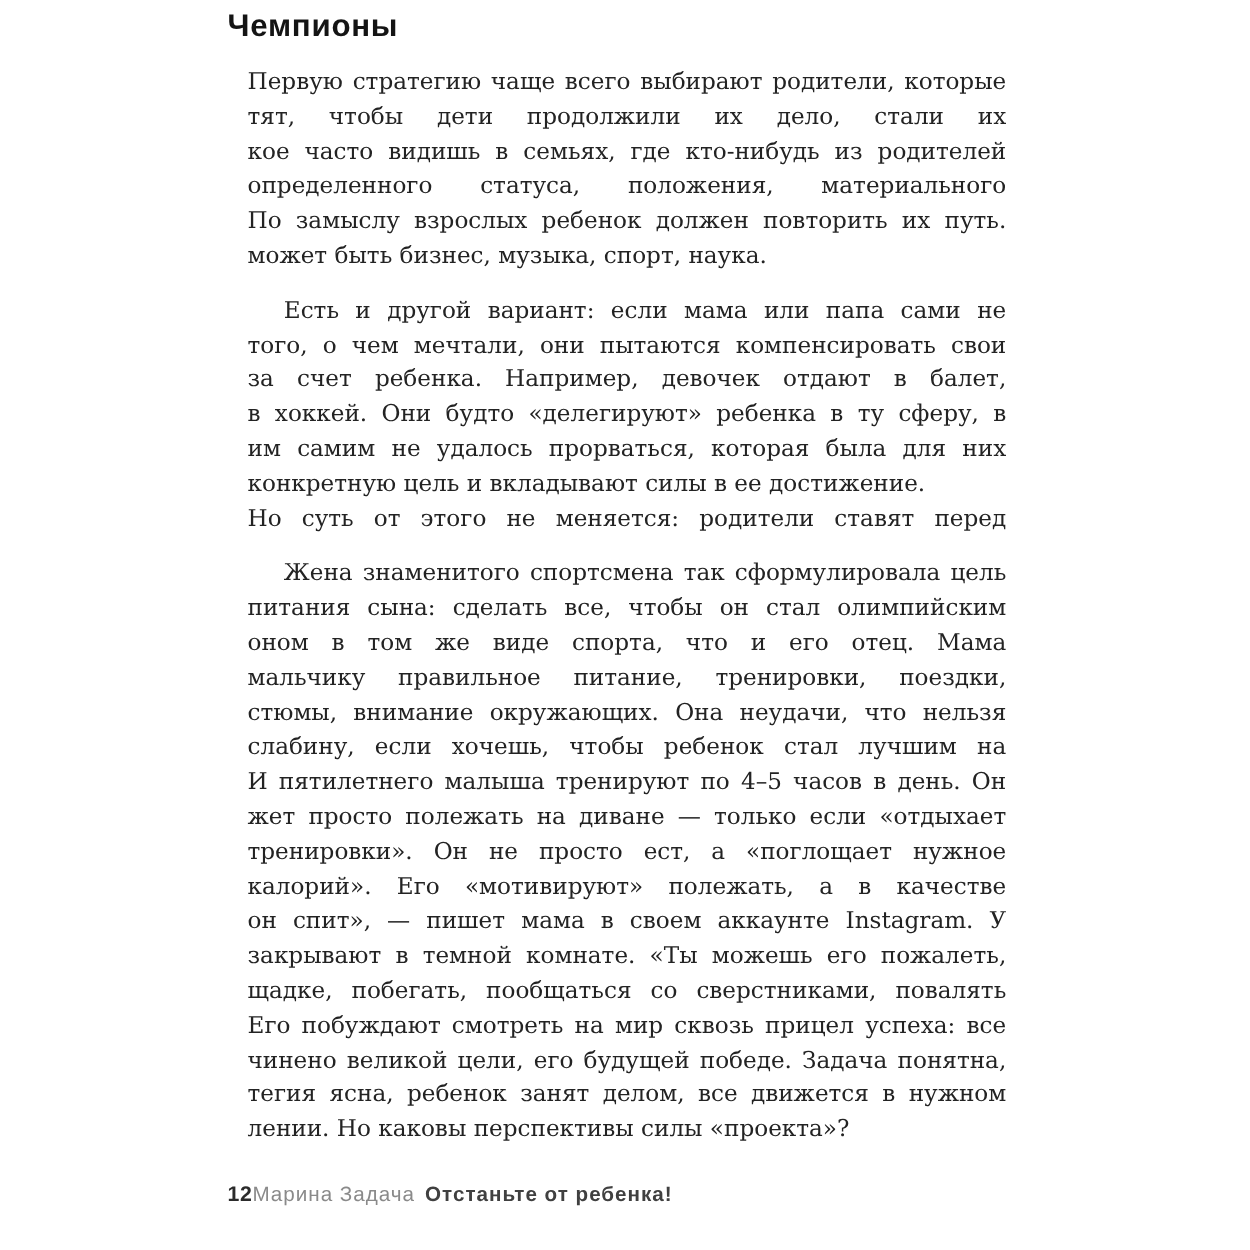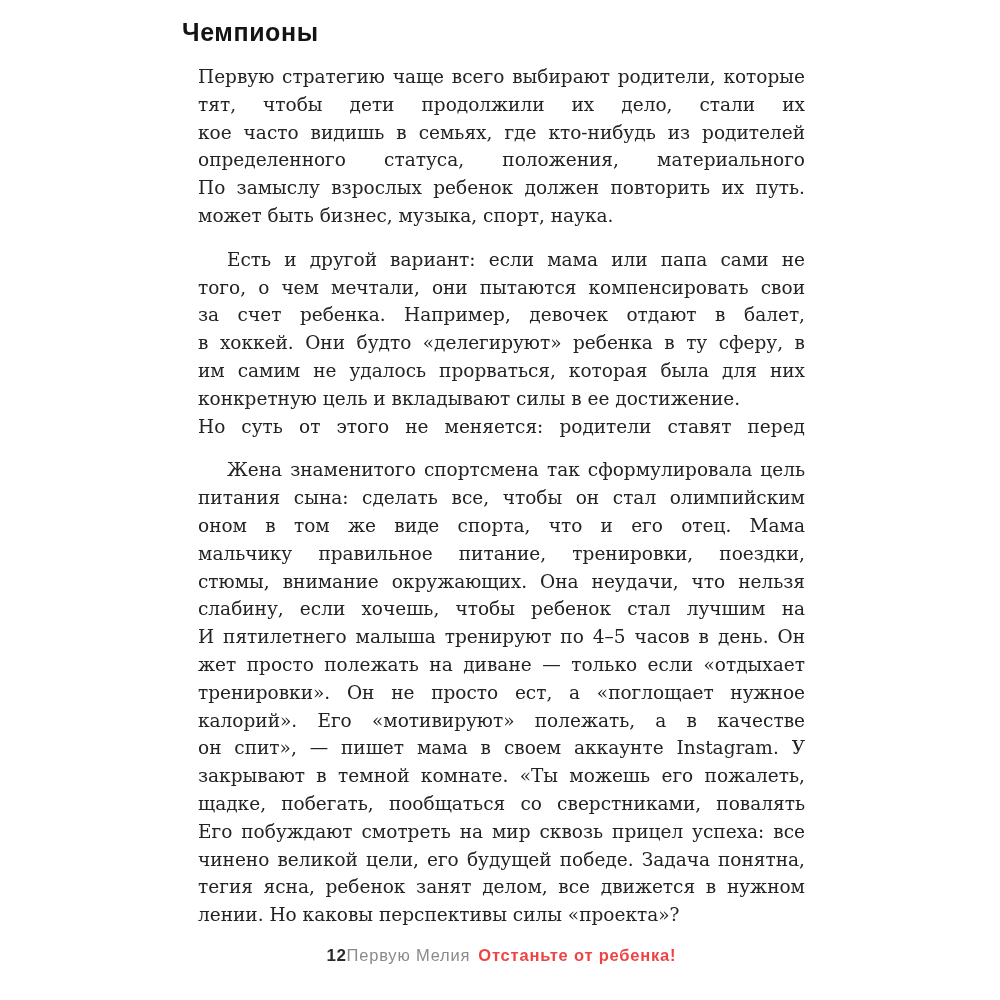--- a/index.html
+++ b/index.html
@@ -7,21 +7,21 @@
     position: relative;
     width: 1000px;
     height: 1000px;
     background: #ffffff;
     overflow: hidden;
     font-family: "DejaVu Serif", serif;
   }
   .content {
     position: absolute;
     left: 182px;
-    top: 17px;
+    top: 6px;
     width: 639px;
   }
   .chapter-heading {
     font-family: "Liberation Sans", sans-serif;
     font-weight: bold;
     font-size: 25px;
     line-height: 30px;
     letter-spacing: 0.6px;
     color: #141414;
     margin: 0 0 5px 0;
@@ -43,38 +43,38 @@
     text-align-last: left;
     -moz-text-align-last: left;
   }
   .paragraph.indented .line:first-child { text-indent: 29px; }
   .footer {
     position: absolute;
     left: 182px;
     top: 946px;
     width: 639px;
     display: flex;
-    justify-content: center;
+    justify-content: flex-start;
     align-items: baseline;
     font-family: "Liberation Sans", sans-serif;
   }
   .page-number {
     font-weight: bold;
     font-size: 17px;
     color: #2b2b2b;
     letter-spacing: 0.5px;
   }
   .footer-right {
     font-size: 16.5px;
     letter-spacing: 0.8px;
     white-space: nowrap;
   }
   .footer-author { color: #8a8a8a; font-weight: normal; }
   .footer-sep { display: inline-block; width: 8px; }
-  .footer-book-title { color: #ef4444; font-weight: bold; }
+  .footer-book-title { color: #404040; font-weight: bold; }
 </style>
 </head>
 <body>
 
 <div class="page">
   <div class="content">
     <h1 class="chapter-heading">Чемпионы</h1>
     <div id="paragraphs">
         <div class="paragraph">
           <div class="line">Первую стратегию чаще всего выбирают родители, которые хо-</div>
@@ -111,16 +111,16 @@
           <div class="line">чинено великой цели, его будущей победе. Задача понятна, стра-</div>
           <div class="line">тегия ясна, ребенок занят делом, все движется в нужном направ-</div>
           <div class="line para-end">лении. Но каковы перспективы силы «проекта»?</div>
         </div>
       </div>
   </div>
 
   <div class="footer">
     <span class="page-number">12</span>
     <span class="footer-right">
-      <span class="footer-author">Первую Мелия</span><span class="footer-sep"></span><span class="footer-book-title">Отстаньте от ребенка!</span>
+      <span class="footer-author">Марина Задача</span><span class="footer-sep"></span><span class="footer-book-title">Отстаньте от ребенка!</span>
     </span>
   </div>
 </div>
 
 </body></html>

